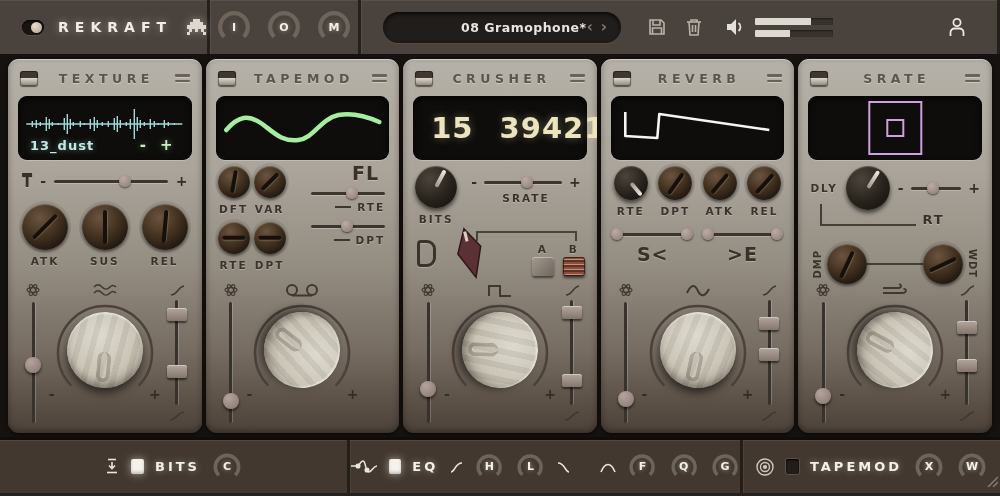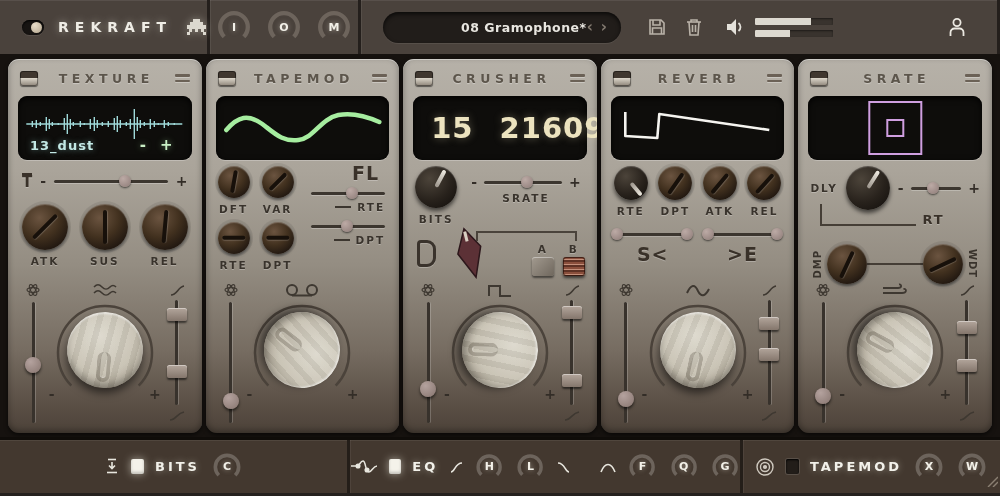--- a/index.html
+++ b/index.html
@@ -188,21 +188,21 @@
   .bigknob .minus { position:absolute; left:-4px; bottom:2px; }
   .bigknob .plus { position:absolute; right:-4px; bottom:2px; }
 
   
   .tex-trow { display:flex; align-items:center; gap:8px; height:30px; padding:0 2px; }
   .tglyph { font-size:15px; border-top:2.5px solid #393129; padding-top:0px; line-height:1; }
   .tex-krow { display:flex; justify-content:space-between; padding:8px 2px 0; }
   .kwrap { display:flex; flex-direction:column; align-items:center; gap:5px; }
 
   .tap-grid { display:flex; }
-  .tap-knobs { display:grid; grid-template-columns:1fr 1fr; gap:7px 12px; }
+  .tap-knobs { display:grid; grid-template-columns:1fr 1fr; gap:7px 4px; }
   .tap-right { flex:1; display:flex; flex-direction:column; align-items:flex-end; padding:0 2px 0 10px; }
   .tap-fl { font-size:19px; letter-spacing:1px; margin:-4px 6px 2px 0; }
   .tap-sl { width:74px; display:flex; flex-direction:column; align-items:flex-end; }
   .tap-sl .h-slider { width:74px; }
   .tick-label { display:flex; align-items:center; gap:6px; margin:1px 0 6px; }
   .tick-label i { display:block; width:16px; height:2px; background:#3c362f; }
 
   .cru-r1 { display:flex; align-items:flex-start; gap:10px; }
   .cru-srate { flex:1; padding-top:8px; display:flex; flex-direction:column; align-items:center; }
   .srate-row { display:flex; align-items:center; gap:7px; width:100%; padding:0 4px; }
@@ -555,21 +555,21 @@
         <div class="power-btn"></div>
         <span class="m-title">CRUSHER</span>
         <div class="menu-icon">
             <i></i>
             <i></i>
           </div>
       </header>
       <div class="display">
         <div class="crusher-digits">
           <span>15</span>
-          <span>21609</span>
+          <span>39421</span>
         </div>
       </div>
       <div class="mid">
         <div class="cru-r1">
           <div class="kwrap">
             <div class="pointknob" style="width: 42px; height: 42px; --angle: 28deg;">
                 <div class="ptr"></div>
               </div>
             <span class="plabel">BITS</span>
           </div>

